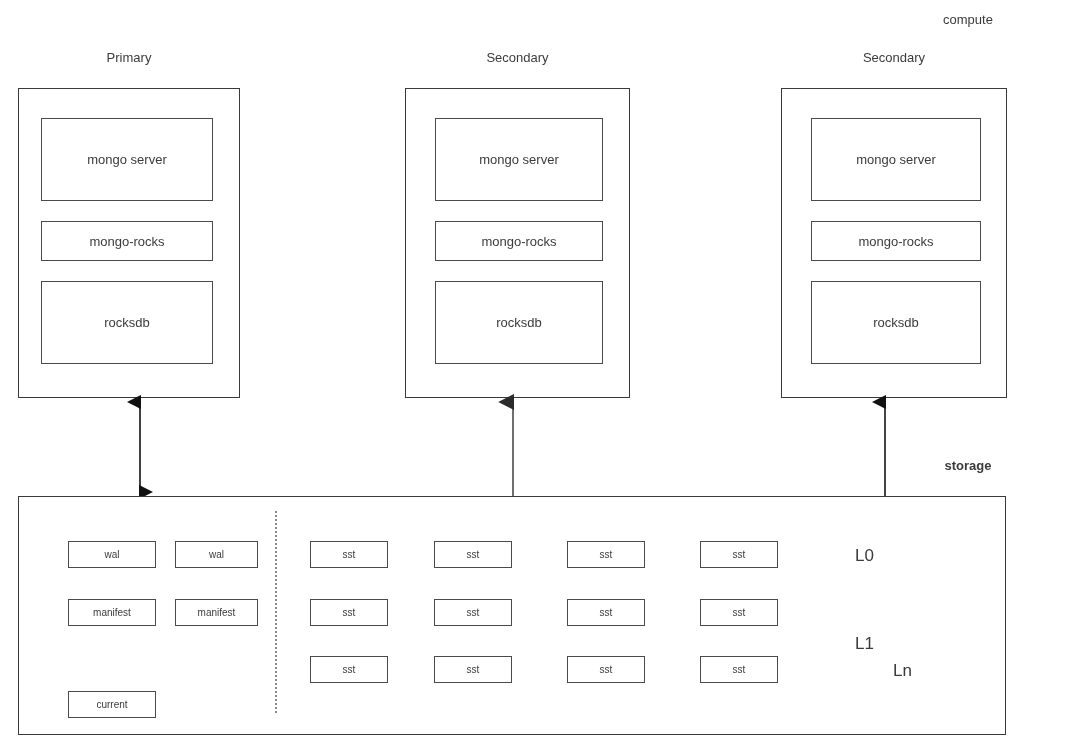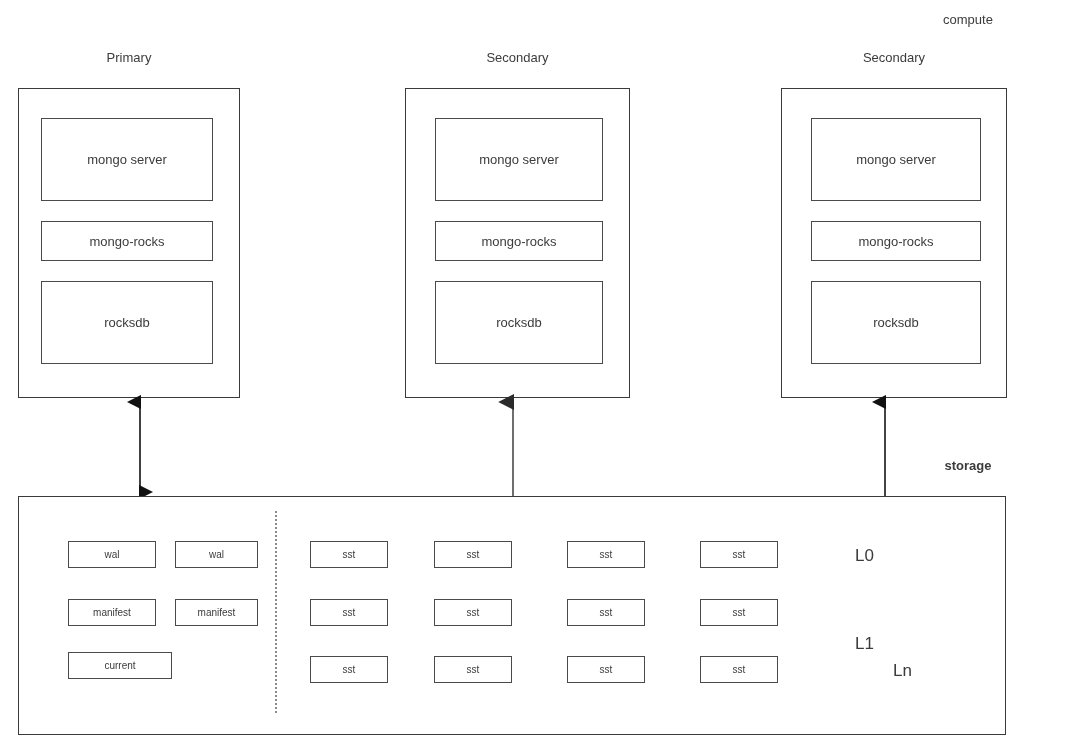--- a/index.html
+++ b/index.html
@@ -159,21 +159,21 @@
 
   <div id="storage-box"></div>
   <div class="dotted-divider"></div>
 
   <div class="file-box" style="left:68px; top:541px; width:88px;">wal</div>
   <div class="file-box" style="left:175px; top:541px; width:83px;">wal</div>
 
   <div class="file-box" style="left:68px; top:599px; width:88px;">manifest</div>
   <div class="file-box" style="left:175px; top:599px; width:83px;">manifest</div>
 
-  <div class="file-box" style="left:68px; top:652px; width:104px;text-align:center;">current</div>
+  <div class="file-box" style="left:68px; top:691px; width:88px;text-align:center;">current</div>
 
   <div class="file-box" style="left:310px; top:541px; width:78px;">sst</div>
   <div class="file-box" style="left:434px; top:541px; width:78px;">sst</div>
   <div class="file-box" style="left:567px; top:541px; width:78px;">sst</div>
   <div class="file-box" style="left:700px; top:541px; width:78px;">sst</div>
   <div class="level-label" style="left:855px; top:546px;">L0</div>
 
   <div class="file-box" style="left:310px; top:599px; width:78px;">sst</div>
   <div class="file-box" style="left:434px; top:599px; width:78px;">sst</div>
   <div class="file-box" style="left:567px; top:599px; width:78px;">sst</div>

